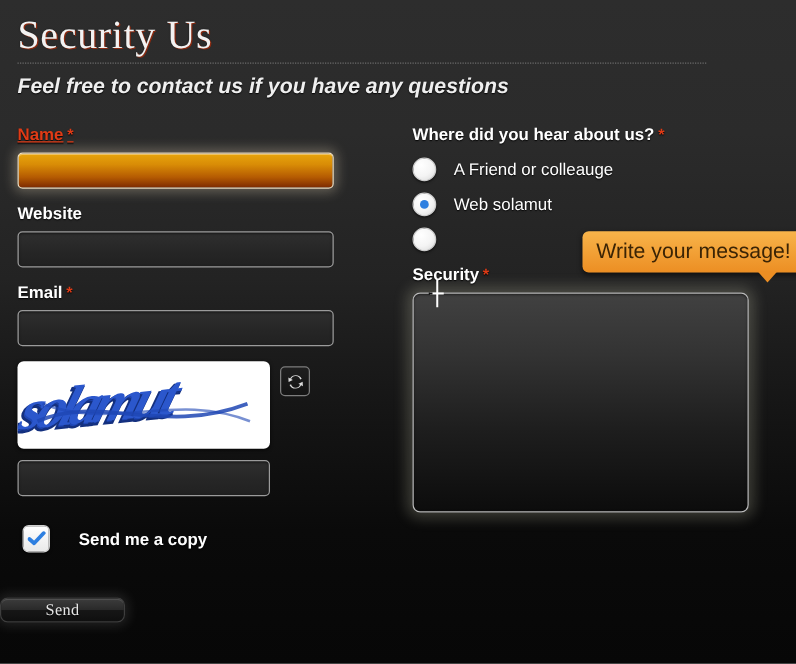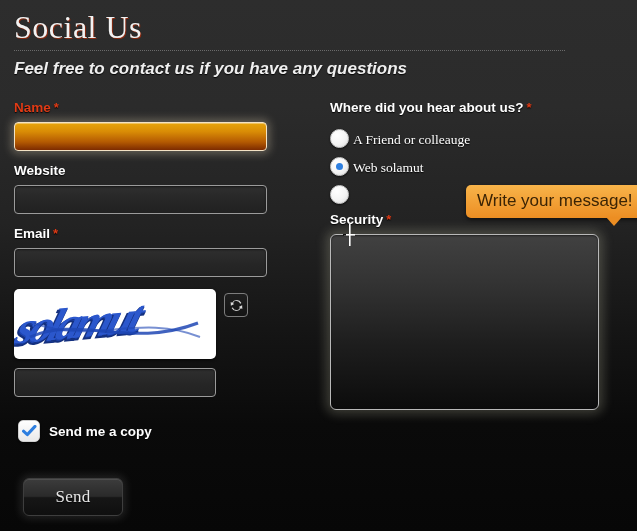--- a/index.html
+++ b/index.html
@@ -80,21 +80,21 @@
 
   .label {
     display: block;
     font-size: 13.5px;
     font-weight: bold;
     color: #ffffff;
     text-shadow: 0 1px 1px rgba(0,0,0,.9);
     margin-bottom: 6px;
     line-height: 16px;
   }
-  .label.error { color: #e03b16; }
+  .label.error { color: #e03b16; text-decoration: underline; }
   .req {
     color: #e03b16;
     font-size: 13px;
     margin-left: 3px;
   }
 
   .text-input {
     display: block;
     width: 253px;
     height: 29px;
@@ -158,21 +158,21 @@
 
   .captcha-input-wrap { margin-top: 9px; }
 
   
   .checkbox-row {
     position: absolute;
     left: 18px;
     top: 420px;
     display: flex;
     align-items: center;
-    gap: 9px;
+    gap: 23px;
   }
   .checkbox {
     width: 22px;
     height: 22px;
     border-radius: 5px;
     background: linear-gradient(to bottom, #ffffff 0%, #e9e9e9 100%);
     border: 1px solid #cfcfcf;
     display: flex;
     align-items: center;
     justify-content: center;
@@ -184,47 +184,46 @@
     font-size: 13.5px;
     font-weight: bold;
     color: #ffffff;
     text-shadow: 0 1px 1px rgba(0,0,0,.9);
     cursor: pointer;
   }
 
   
   .send-btn {
     position: absolute;
-    left: 23px;
+    left: 0;
     top: 478px;
     width: 100px;
-    height: 38px;
+    height: 20px;
     border-radius: 6px;
     border: 1px solid #3e3e3e;
     background: linear-gradient(to bottom, #3c3c3c 0%, #2a2a2a 48%, #161616 52%, #0f0f0f 100%);
     color: #e6e6e6;
     font-family: "Liberation Serif", serif;
-    font-size: 17px;
+    font-size: 13px;
     letter-spacing: .3px;
     cursor: pointer;
     box-shadow: 0 0 9px 3px rgba(255,255,255,.10),
                 inset 0 1px 0 rgba(255,255,255,.10);
     text-shadow: 0 1px 1px rgba(0,0,0,.9);
   }
 
   
   .radio-group { margin-top: 2px; }
   .radio-row {
     display: flex;
-    align-items: flex-end;
-    gap: 4px;
+    align-items: center;
+    gap: 14px;
     height: 26px;
     margin-bottom: 2px;
     cursor: pointer;
-    font-family: Liberation Serif, serif;
   }
   .radio {
     width: 19px;
     height: 19px;
     border-radius: 50%;
     background: radial-gradient(circle at 35% 30%, #ffffff 0%, #f4f4f4 55%, #d8d8d8 100%);
     border: 1px solid #cccccc;
     display: flex;
     align-items: center;
     justify-content: center;
@@ -299,21 +298,21 @@
     pointer-events: none;
     z-index: 6;
   }
 </style>
 </head>
 <body>
 
 <div class="page">
 
   <div class="header">
-    <h1 class="page-title">Social Us</h1>
+    <h1 class="page-title">Security Us</h1>
     <div class="title-rule"></div>
     <div class="subtitle">Feel free to contact us if you have any questions</div>
   </div>
 
   <div class="col-left">
 
     <div class="field">
       <label class="label error">
         <span>Name</span><span class="req">*</span>
       </label>

